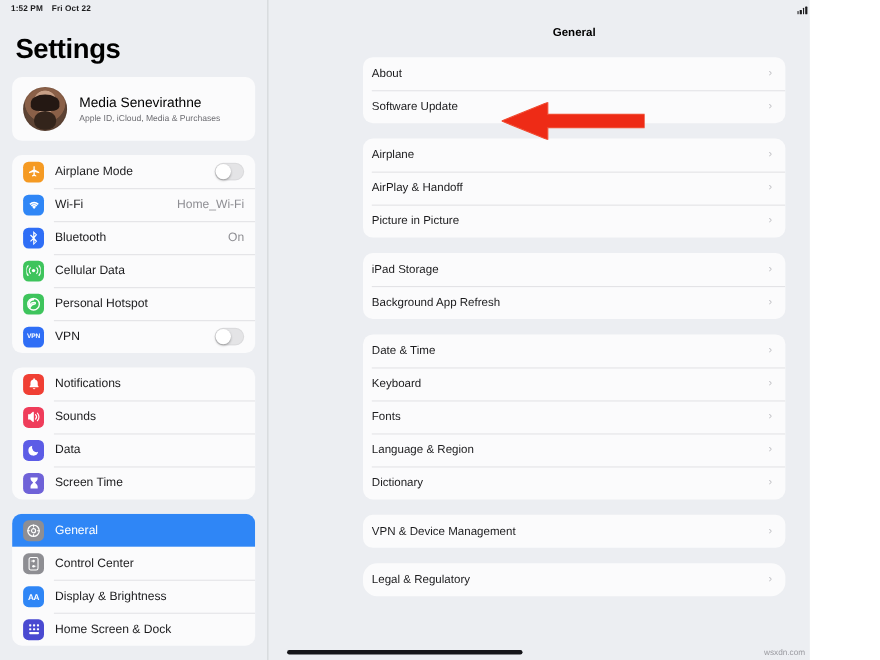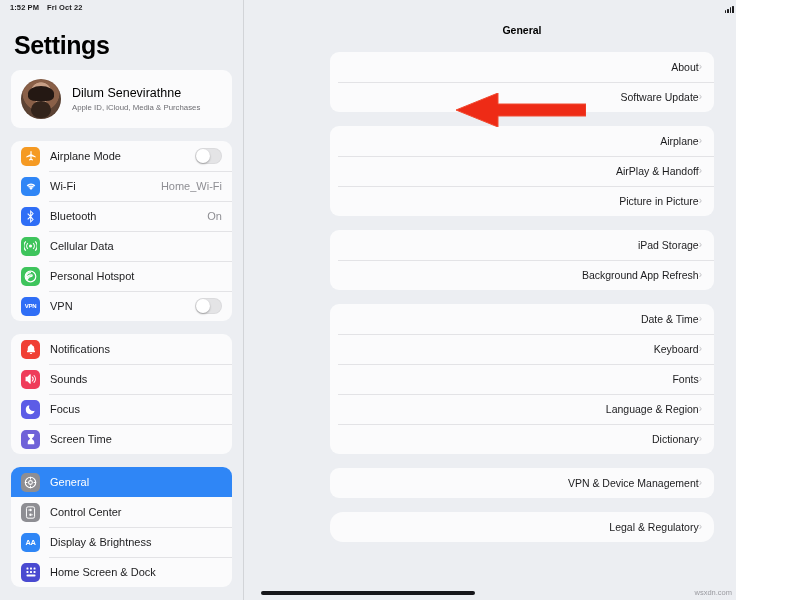--- a/index.html
+++ b/index.html
@@ -58,21 +58,21 @@
 
   .toggle { width:27px; height:16px; border-radius:9px; background:#e4e4e6; position:relative; flex:0 0 27px;
             box-shadow:inset 0 0 0 1px rgba(0,0,0,.04);}
   .toggle::after{content:"";position:absolute;left:1px;top:1px;width:14px;height:14px;border-radius:50%;
                  background:#fff;box-shadow:0 1px 2px rgba(0,0,0,.3);}
 
   
   .detail { position:absolute; left:244px; top:15px; width:556px; height:585px; background:#eceef2; overflow:hidden;}
   .detail-title { text-align:center; font-size:10.5px; font-weight:700; color:#000; padding:9px 0 0 0;}
   .dcard { background:#fbfbfc; border-radius:9px; margin:0 86px 0 86px; overflow:hidden; }
-  .drow { position:relative; display:flex; align-items:center; height:30px; padding:0 12px 0 8px;text-align:right; }
+  .drow { position:relative; display:flex; align-items:center; height:30px; padding:0 12px 0 8px; }
   .drow + .drow::before { content:""; position:absolute; left:8px; right:0; top:0; height:1px; background:#e3e3e6;}
   .drow-label { font-size:10.5px; color:#1c1c1e; flex:1; }
   .chev { color:#c2c2c6; font-size:10px; line-height:1; }
 
   
   .arrow { position:absolute; left:456px; top:93px; width:130px; height:34px; z-index:40; }
 
   
   .home-indicator { position:absolute; left:50%; transform:translateX(-50%); bottom:5px;
                     width:214px; height:4px; border-radius:3px; background:#16161a; z-index:25;}
@@ -115,21 +115,21 @@
     </div>
   </div>
 
   <div class="sidebar">
     <div class="settings-title">Settings</div>
 
     <div class="card">
       <div class="profile">
         <div class="avatar"></div>
         <div>
-          <div class="p-name">Dilum Senevirathne</div>
+          <div class="p-name">Media Senevirathne</div>
           <div class="p-sub">Apple ID, iCloud, Media &amp; Purchases</div>
         </div>
       </div>
     </div>
 
     <div id="sidebar-groups">
         <div class="card">
           <div class="row">
             <span class="ic" style="background: rgb(245, 154, 35);">
               <svg width="12" height="12" viewBox="0 0 16 16">
@@ -202,21 +202,21 @@
               </svg>
             </span>
             <span class="row-label">Sounds</span>
           </div>
           <div class="row">
             <span class="ic" style="background: rgb(92, 92, 230);">
               <svg width="12" height="12" viewBox="0 0 16 16">
                 <path d="M12.9 10.3A5.6 5.6 0 0 1 5.7 3.1 6 6 0 1 0 12.9 10.3z" fill="#fff"></path>
               </svg>
             </span>
-            <span class="row-label">Focus</span>
+            <span class="row-label">Data</span>
           </div>
           <div class="row">
             <span class="ic" style="background: rgb(111, 98, 216);">
               <svg width="10" height="13" viewBox="0 0 12 16">
                 <path d="M2 1.3h8v1.2c0 2-1.6 3.1-2.6 4.1-.4.4-.4.4 0 .8 1 1 2.6 2.1 2.6 4.1v2.2H2v-2.2c0-2 1.6-3.1 2.6-4.1.4-.4.4-.4 0-.8C3.6 5.6 2 4.5 2 2.5z" fill="#fff"></path>
               </svg>
             </span>
             <span class="row-label">Screen Time</span>
           </div>
         </div>

